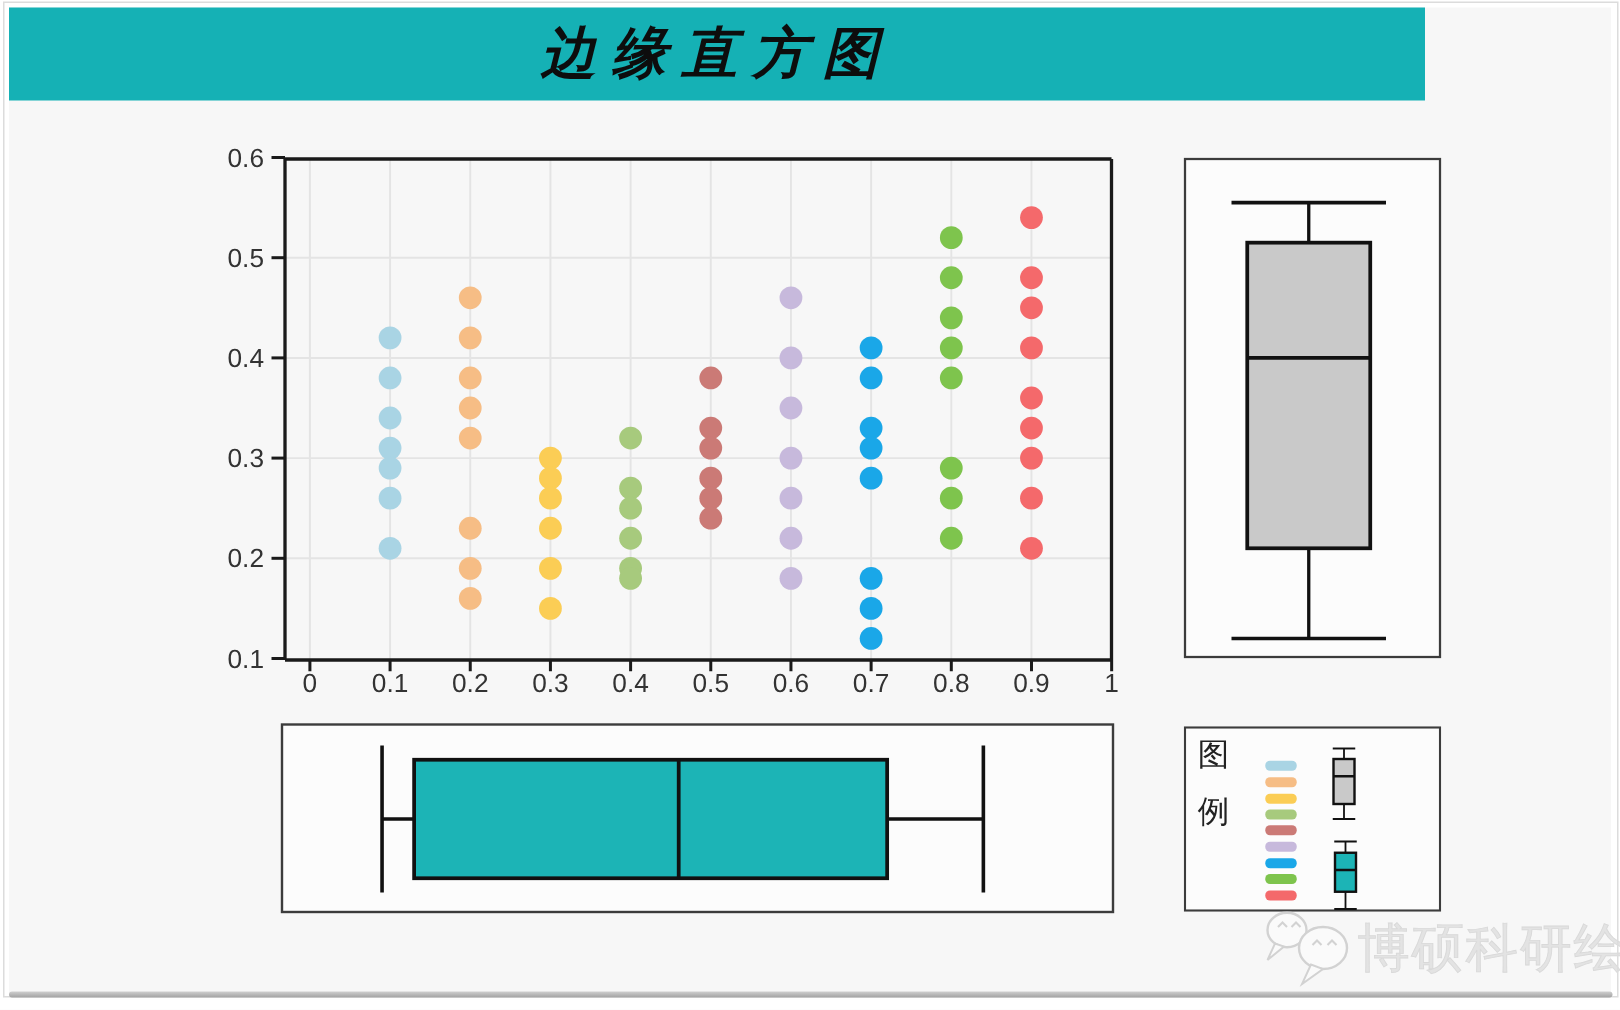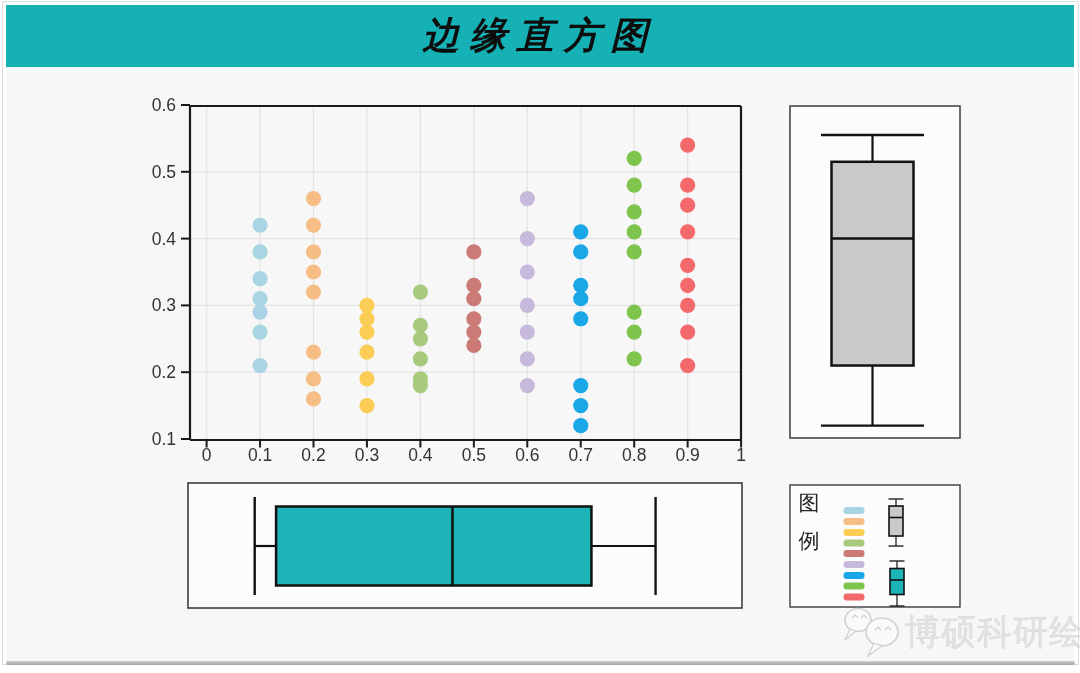--- a/index.html
+++ b/index.html
@@ -3,21 +3,21 @@
 <meta charset="utf-8">
 <style>
   html,body{margin:0;padding:0;background:#ffffff;}
   .page{position:relative;width:1080px;height:673px;background:#ffffff;overflow:hidden;
         font-family:"Liberation Sans",sans-serif;}
   .content-band{position:absolute;left:6px;top:5px;width:1068px;height:658px;background:#f7f7f7;}
   .page-frame{position:absolute;left:2px;top:1px;width:1075px;height:662px;
               border:1px solid #dcdcdc;pointer-events:none;}
   .bottom-shadow{position:absolute;left:6px;top:661px;width:1069px;height:4px;
                  background:linear-gradient(to bottom,#cfcfcf,#a2a2a2);border-radius:2px;}
-  .title-bar{position:absolute;left:6px;top:5px;width:1068px;height:62px;
+  .title-bar{position:absolute;left:6px;top:5px;width:944px;height:62px;
              display:flex;align-items:center;justify-content:center;}
   .title-text{font-family:"DejaVu Serif",serif;font-weight:bold;font-size:37px;
               color:#0d0d0d;letter-spacing:10px;font-style:italic;}
   svg.fig{position:absolute;left:0;top:0;}
 </style>
 </head>
 <body>
 
 <div class="page">
   <div class="content-band" style="background: rgb(247, 247, 247);"></div>

